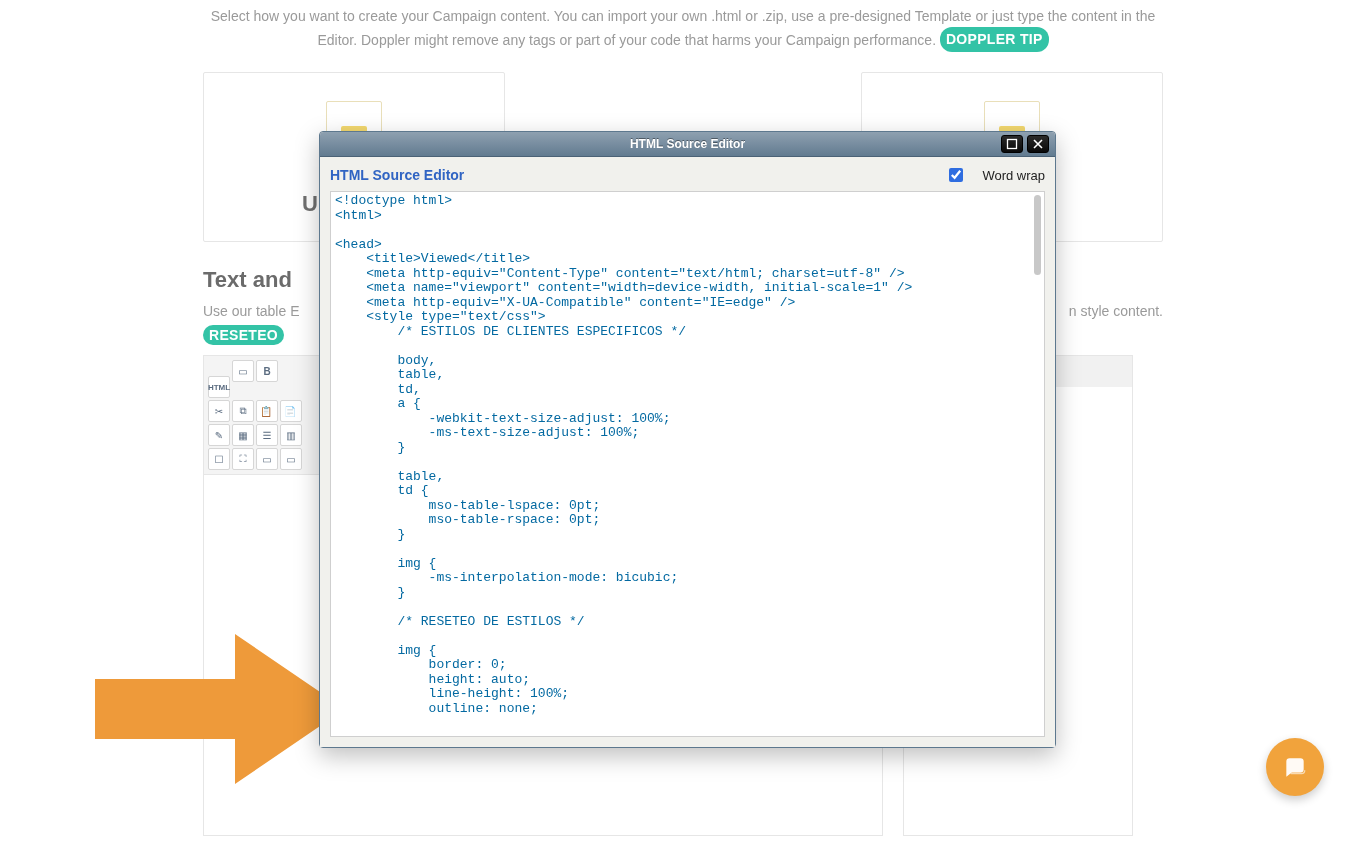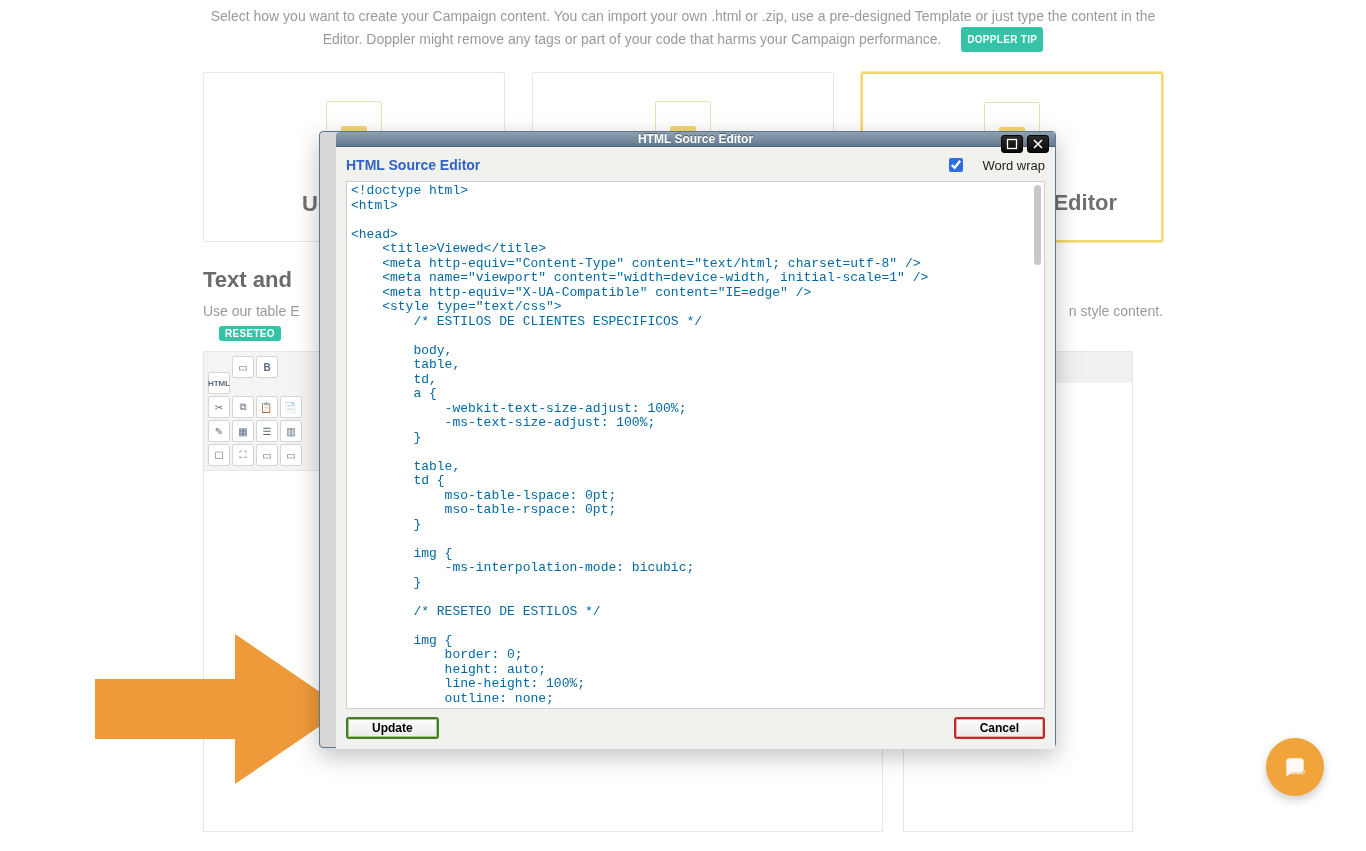--- a/index.html
+++ b/index.html
@@ -20,27 +20,26 @@
     text-align: center;
     color: #9a9a9a;
     font-size: 14px;
     line-height: 21px;
   }
   .intro-wrap .inner { max-width: 960px; margin: 0 auto; }
   .tip-badge {
     display: inline-block;
     background: #33c3a6;
     color: #fff;
-    font-size: 10px;
+    font-size: 14px;
     font-weight: 700;
     padding: 2px 6px;
-    border-radius: 3px;
+    border-radius: 12px;
     letter-spacing: .3px;
     vertical-align: 1px;
-    margin-left: 16px;
   }
 
   
   .cards {
     position: absolute;
     top: 72px;
     left: 50%;
     transform: translateX(-50%);
     width: 960px;
     display: flex;
@@ -158,21 +157,20 @@
     left: 319px;
     top: 131px;
     width: 737px;
     height: 617px;
     background: #d8d8d8;
     border: 1px solid #5d788e;
     border-radius: 4px;
     box-shadow: 0 8px 24px rgba(0,0,0,.25);
     display: flex;
     flex-direction: column;
-    padding-left: 16px;
   }
   .modal-titlebar {
     height: 25px;
     background: linear-gradient(#8ea0b0, #627b90);
     border-top-left-radius: 4px;
     border-top-right-radius: 4px;
     border-bottom: 1px solid #4b6276;
     display: flex; align-items: center; justify-content: center;
     position: relative;
   }
@@ -281,24 +279,20 @@
   </div>
 </div>
 
 <div class="cards">
   <div class="card">
     <div class="mini"></div>
     <div class="label" style="text-align:left;padding-left:98px">U</div>
   </div>
   <div class="card">
     <div class="mini"></div>
-  </div>
-  <div class="card selected">
-    <div class="mini"></div>
-    <div class="label" style="text-align:right;padding-right:44px">Editor</div>
   </div>
 </div>
 
 <div class="editor-block">
   <div class="editor-title">Text and</div>
   <div class="editor-intro">
     <span>Use our table E</span>
     <span style="float:right">n style content.</span>
   </div>
   <div style="clear:both;color:#9a9a9a;font-size:14px;margin-bottom:10px">
@@ -399,28 +393,20 @@
             -ms-interpolation-mode: bicubic;
         }
 
         /* RESETEO DE ESTILOS */
 
         img {
             border: 0;
             height: auto;
             line-height: 100%;
             outline: none;</span><div class="scrollbar"></div></div>
-    <div class="modal-footer">
-      <div class="btn update">
-        <span>Update</span>
-      </div>
-      <div class="btn cancel">
-        <span>Cancel</span>
-      </div>
-    </div>
   </div>
 </div>
 
 <div class="chat-fab">
   <svg viewBox="0 0 24 24">
     <path d="M4 4h13a3 3 0 0 1 3 3v7a3 3 0 0 1-3 3H9l-5 4v-4a3 3 0 0 1 0 0V7a3 3 0 0 1 3-3z" fill="#fff" opacity=".95"></path>
     <path d="M8 18h10a3 3 0 0 0 3-3" fill="none" stroke="#fff" stroke-width="1.2" opacity=".6"></path>
   </svg>
 </div>
 

